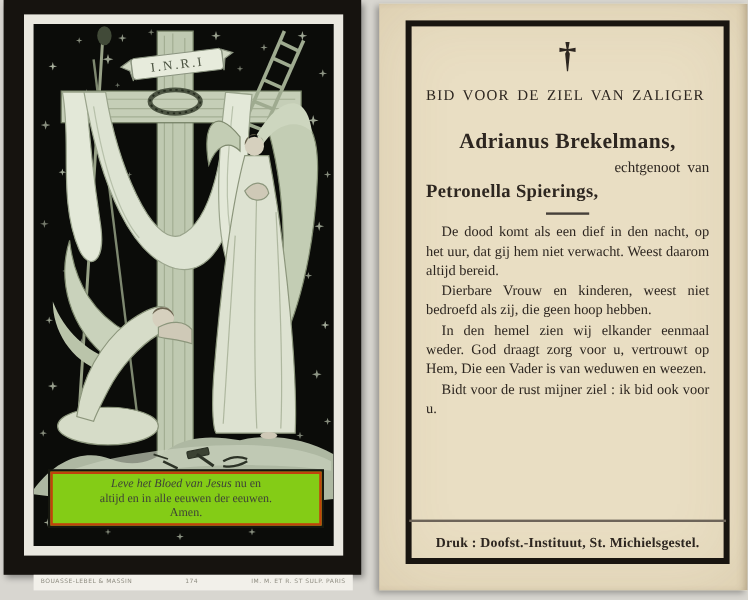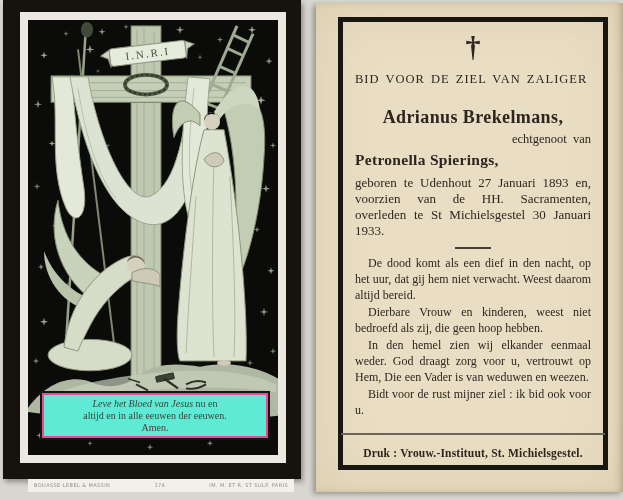--- a/index.html
+++ b/index.html
@@ -5,22 +5,22 @@
   html,body{margin:0;padding:0;background:#d8d6d0;}
   #stage{position:relative;width:623px;height:500px;background:#d8d6d0;overflow:hidden;
          font-family:"Liberation Serif","DejaVu Serif",serif;}
 
   
   .card-left{position:absolute;left:3px;top:0;width:298px;height:479px;background:#16130f;
              box-shadow:2px 3px 5px rgba(0,0,0,.35);}
   .mat{position:absolute;left:17px;top:12px;right:15px;bottom:16px;background:#eae8e0;}
   .engraving{position:absolute;left:8px;top:8px;right:8px;bottom:8px;background:#0b0c09;overflow:hidden;}
   .engraving svg{display:block;width:100%;height:100%;}
-  .caption{position:absolute;left:14px;top:373px;width:218px;background:#5eead4;
-           border:2px solid #ec4899;box-shadow:0 0 0 2px #15170f;
+  .caption{position:absolute;left:14px;top:373px;width:218px;background:#84cc16;
+           border:2px solid #c2410c;box-shadow:0 0 0 2px #15170f;
            padding:3px 2px 2px;text-align:center;color:#3e4237;
            font-size:10px;line-height:12px;}
   .caption .it{font-style:italic;}
   .imprint{position:absolute;left:28px;top:479px;width:266px;height:13px;background:#f2f0ea;
            color:#8f8d82;font-family:"DejaVu Sans",sans-serif;font-size:5px;line-height:6px;
            display:flex;justify-content:space-between;align-items:flex-start;
            padding:3px 6px 0;box-sizing:border-box;letter-spacing:.4px;white-space:nowrap;}
 
   
   .card-right{position:absolute;left:316px;top:3px;width:307px;height:489px;background:#e9dec3;
@@ -198,26 +198,25 @@
   </div>
 
   <div class="card-right">
     <div class="frame">
       <div class="inner">
         <div class="cross-sym">†</div>
         <div class="hdr">BID VOOR DE ZIEL VAN ZALIGER</div>
         <div class="name">Adrianus Brekelmans,</div>
         <div class="rel">echtgenoot van</div>
         <div class="spouse">Petronella Spierings,</div>
-        <div class="vitals">geboren te Udenhout 27 Januari 1893 en, voorzien van de HH. Sacramenten, overleden te St Michielsgestel 30 Januari 1933.</div>
         <hr class="rule">
         <p class="para">De dood komt als een dief in den nacht, op het uur, dat gij hem niet verwacht. Weest daarom altijd bereid.</p>
         <p class="para">Dierbare Vrouw en kinderen, weest niet bedroefd als zij, die geen hoop hebben.</p>
         <p class="para">In den hemel zien wij elkander eenmaal weder. God draagt zorg voor u, vertrouwt op Hem, Die een Vader is van weduwen en weezen.</p>
         <p class="para">Bidt voor de rust mijner ziel : ik bid ook voor u.</p>
 
       </div>
       <div class="druk-div"></div>
-      <div class="druk">Druk : Vrouw.-Instituut, St. Michielsgestel.</div>
+      <div class="druk">Druk : Doofst.-Instituut, St. Michielsgestel.</div>
     </div>
   </div>
 
 </div>
 
 </body></html>

